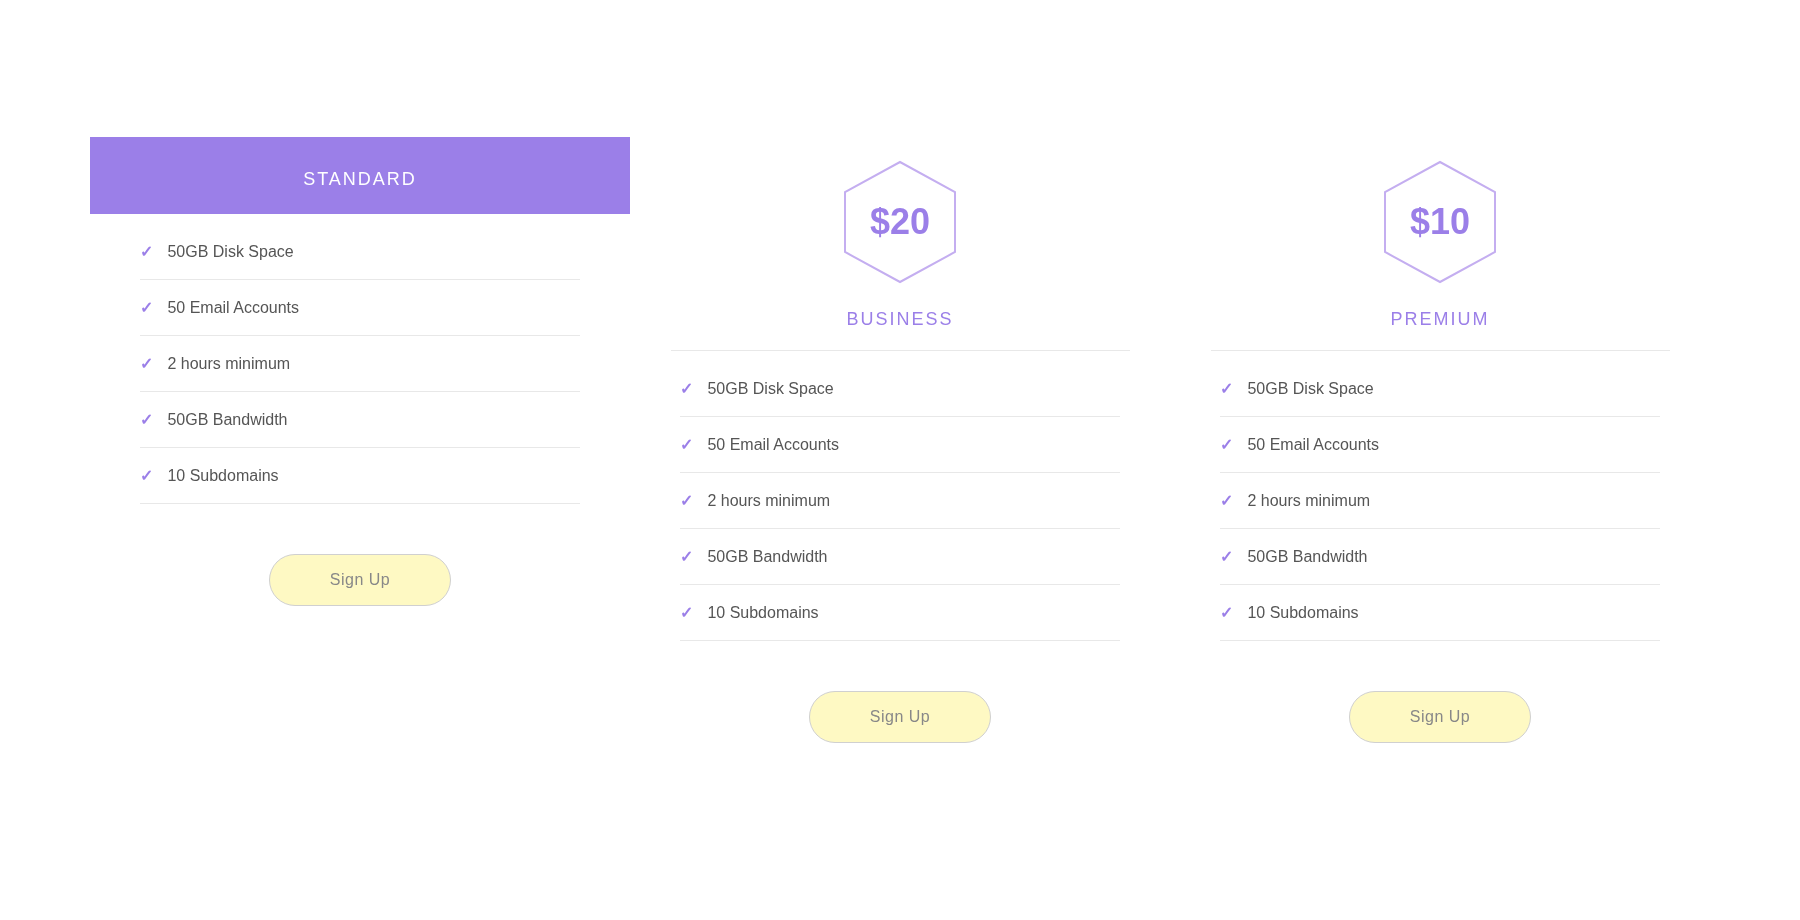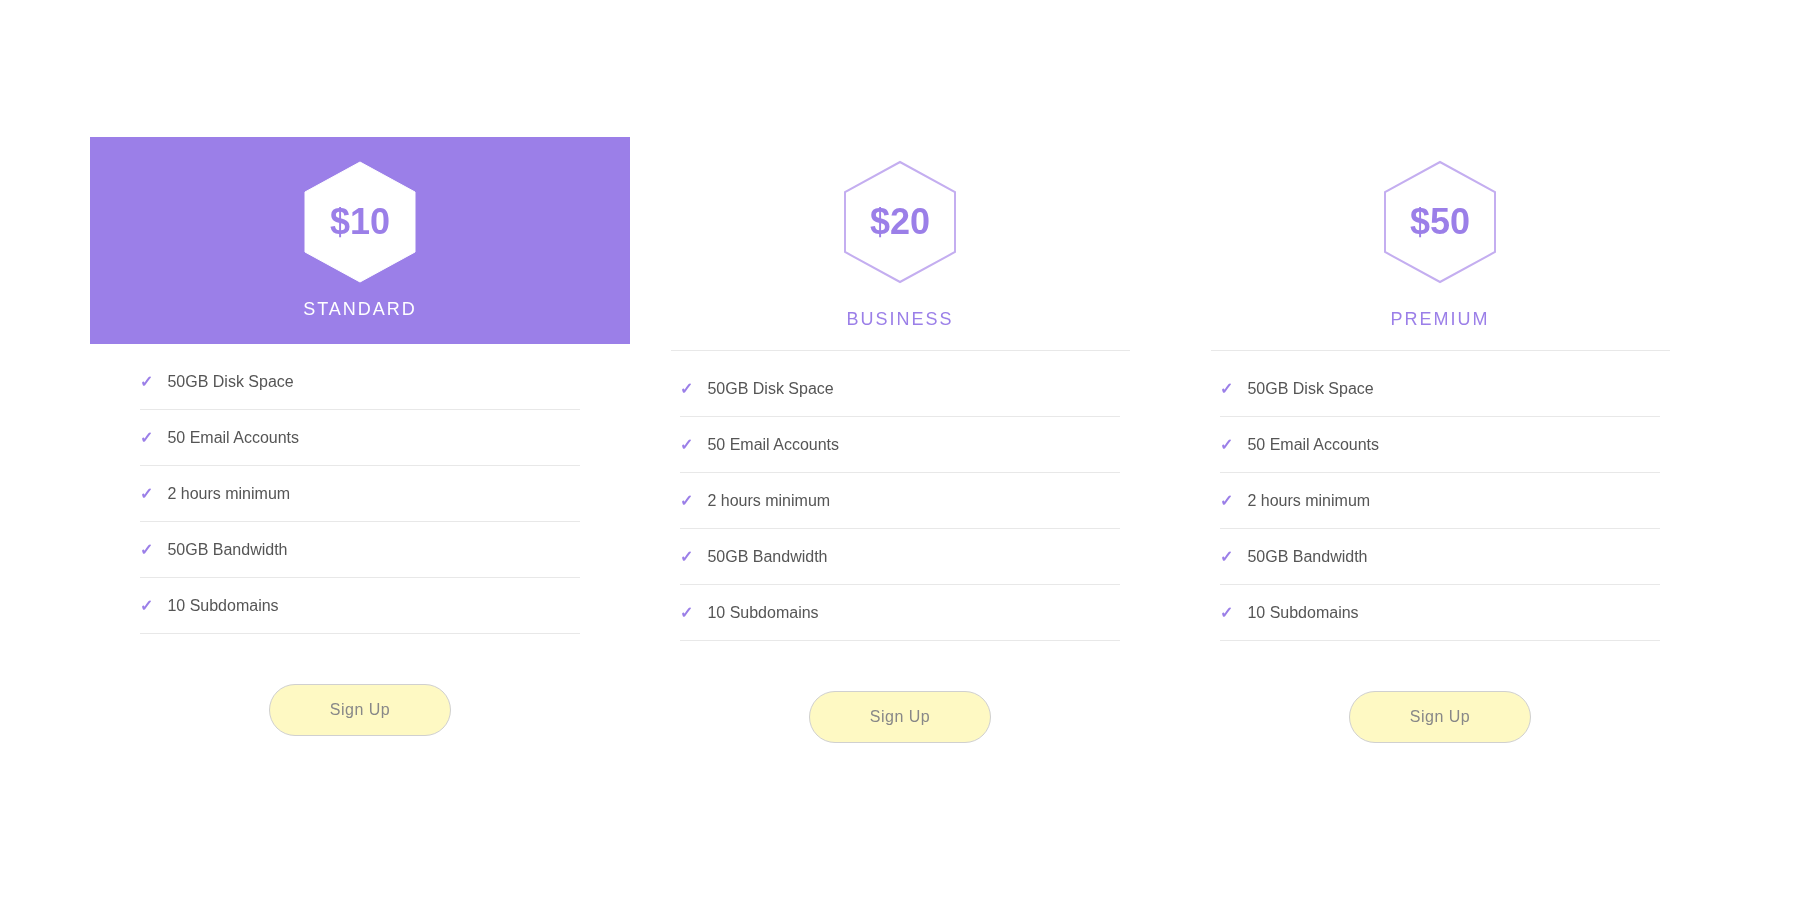--- a/index.html
+++ b/index.html
@@ -173,26 +173,20 @@
       padding-top: 20px;
     }
   </style>
 </head>
 <body>
 
 <div class="pricing-container">
 
   <div class="pricing-card active">
     <div class="active-header-bg">
-      <div class="hex-wrapper">
-        <svg class="hex-shape active-hex" viewBox="0 0 130 130" xmlns="http://www.w3.org/2000/svg">
-          <polygon points="65,5 120,35 120,95 65,125 10,95 10,35" fill="white" stroke="white" stroke-width="1"></polygon>
-        </svg>
-        <span class="hex-price">$10</span>
-      </div>
       <span class="plan-name">STANDARD</span>
     </div>
 
     <ul class="features-list">
       <li class="feature-item">
         <span class="check-icon">✓</span>
         <span>50GB Disk Space</span>
       </li>
       <li class="feature-item">
         <span class="check-icon">✓</span>
@@ -253,21 +247,21 @@
 
     <button class="signup-btn">Sign Up</button>
   </div>
 
   <div class="pricing-card">
     <div class="card-header-inactive inactive-top-spacing">
       <div class="hex-wrapper">
         <svg class="hex-shape inactive-hex" viewBox="0 0 130 130" xmlns="http://www.w3.org/2000/svg">
           <polygon points="65,5 120,35 120,95 65,125 10,95 10,35" fill="none" stroke="#c4aef0" stroke-width="2"></polygon>
         </svg>
-        <span class="hex-price">$50</span>
+        <span class="hex-price">$10</span>
       </div>
       <span class="plan-name">PREMIUM</span>
     </div>
 
     <div class="after-header-divider"></div>
 
     <ul class="features-list">
       <li class="feature-item">
         <span class="check-icon">✓</span>
         <span>50GB Disk Space</span>

